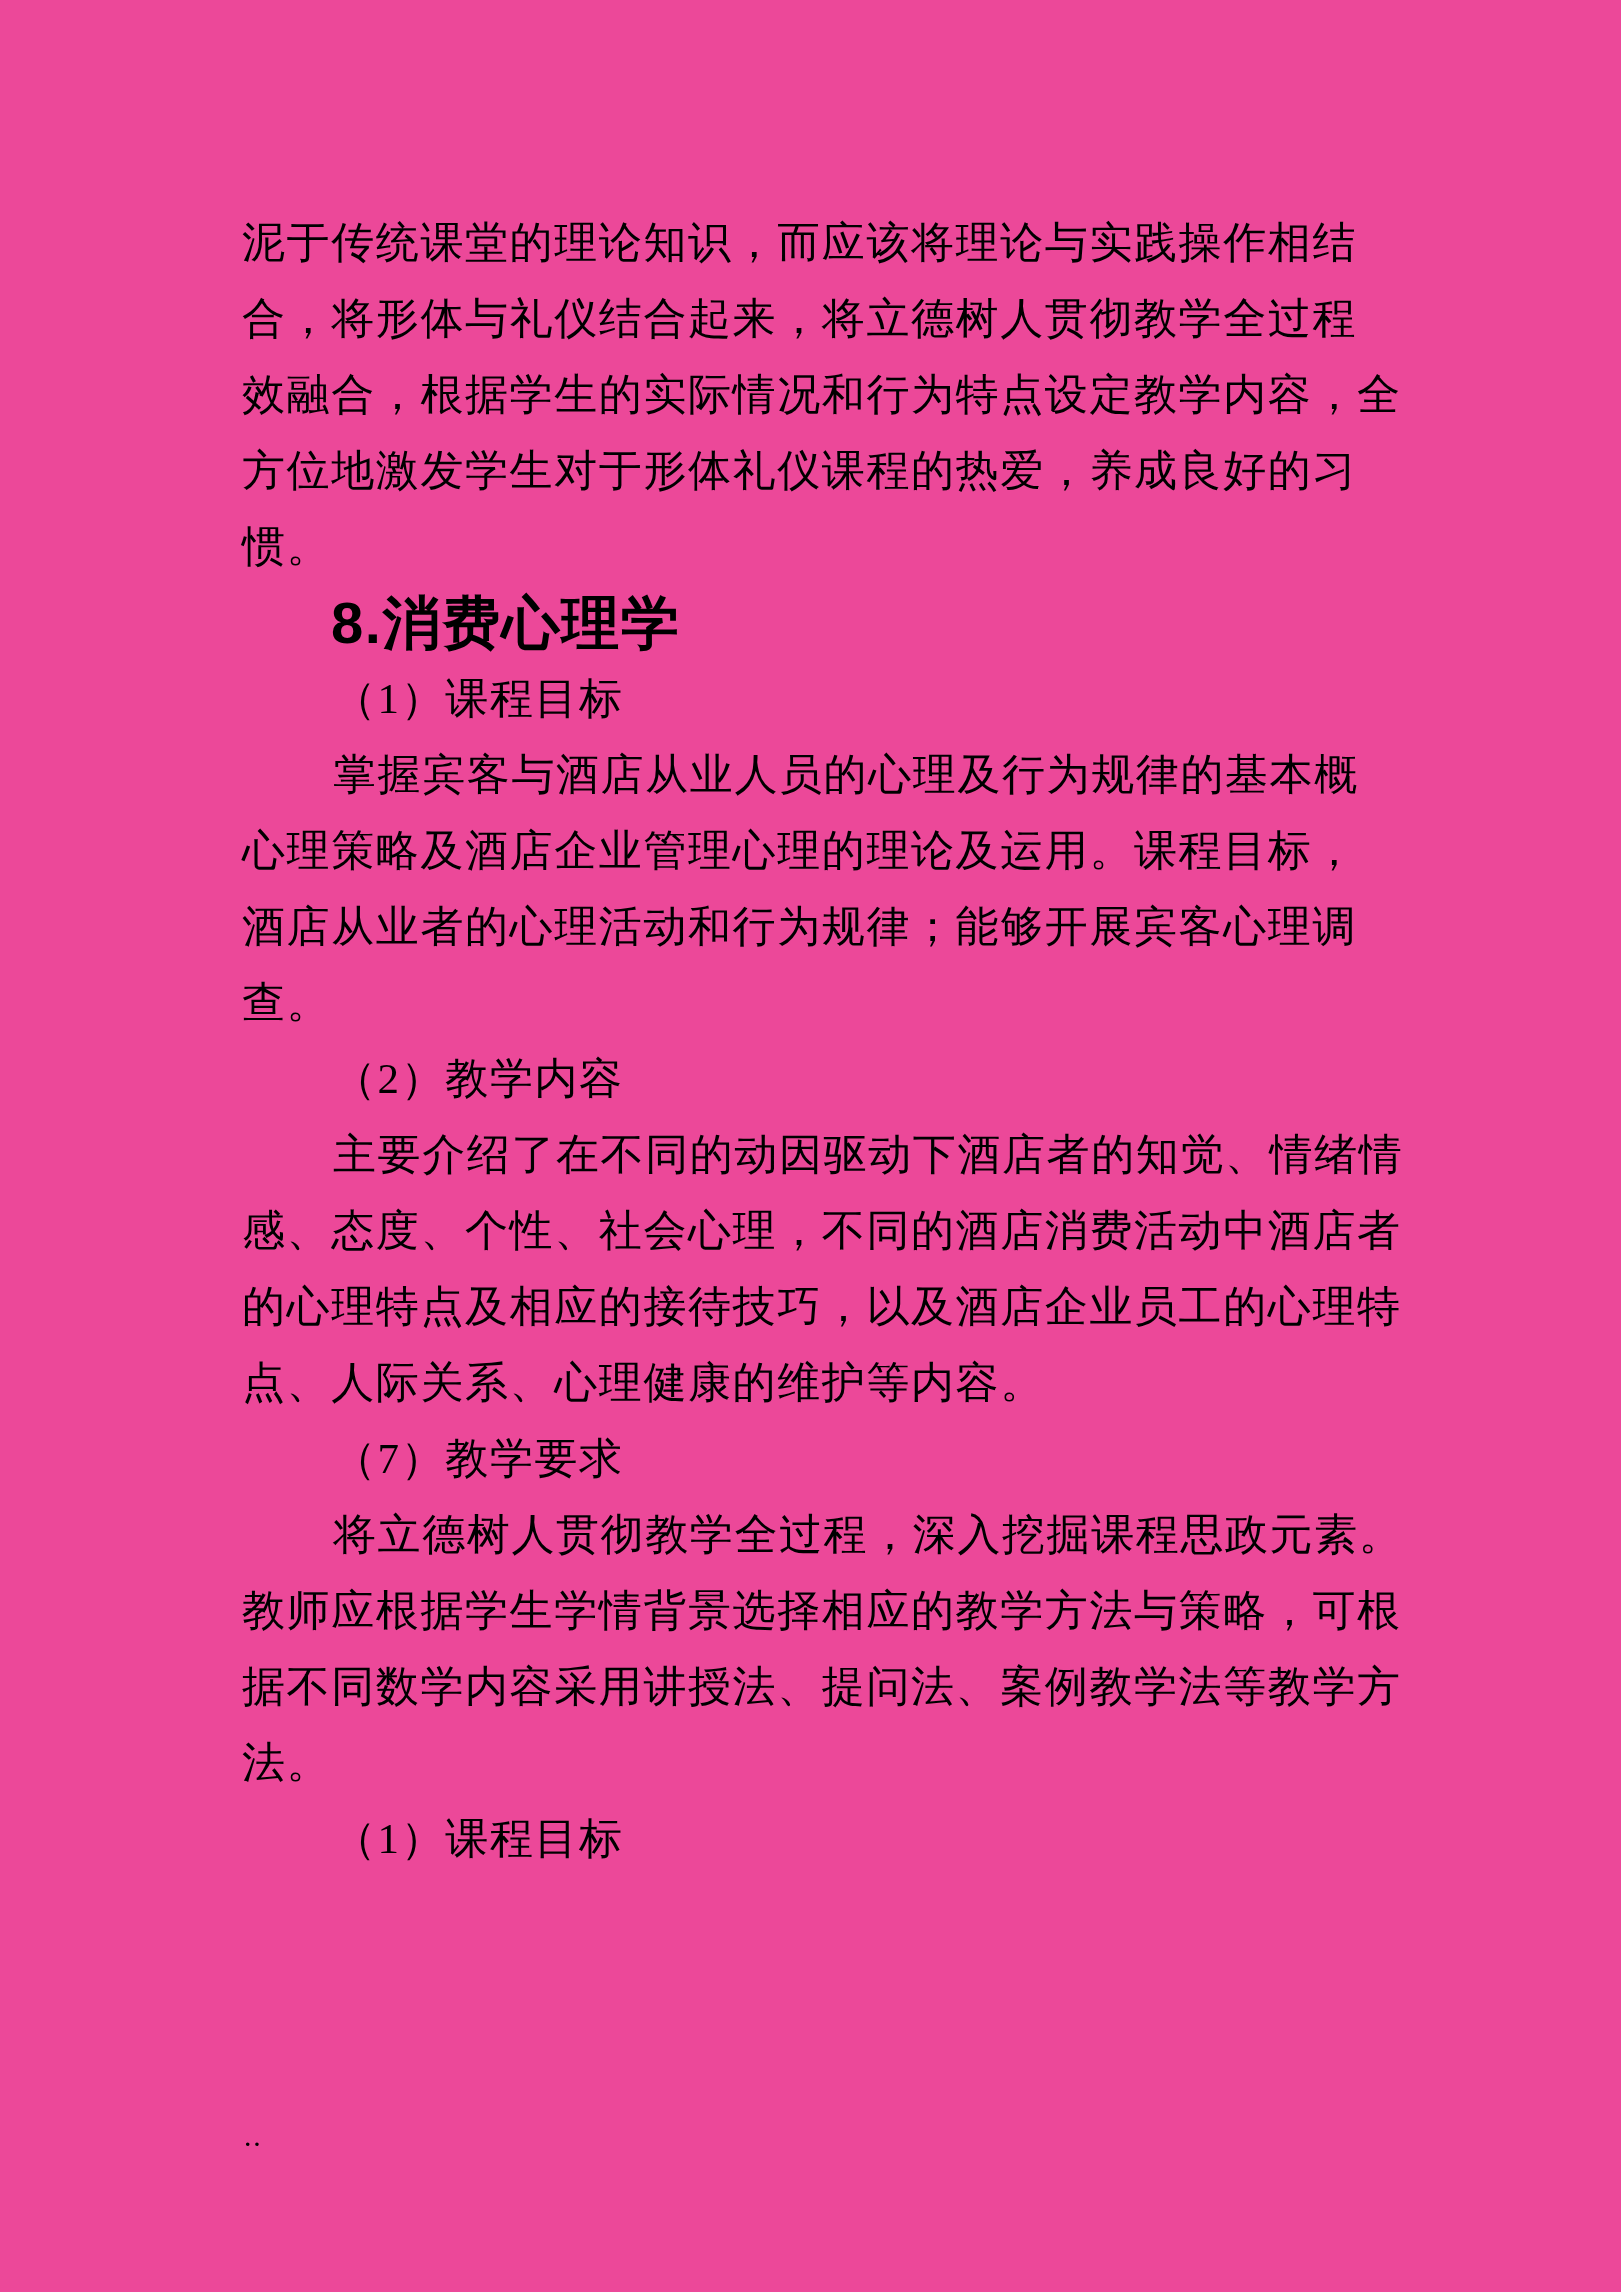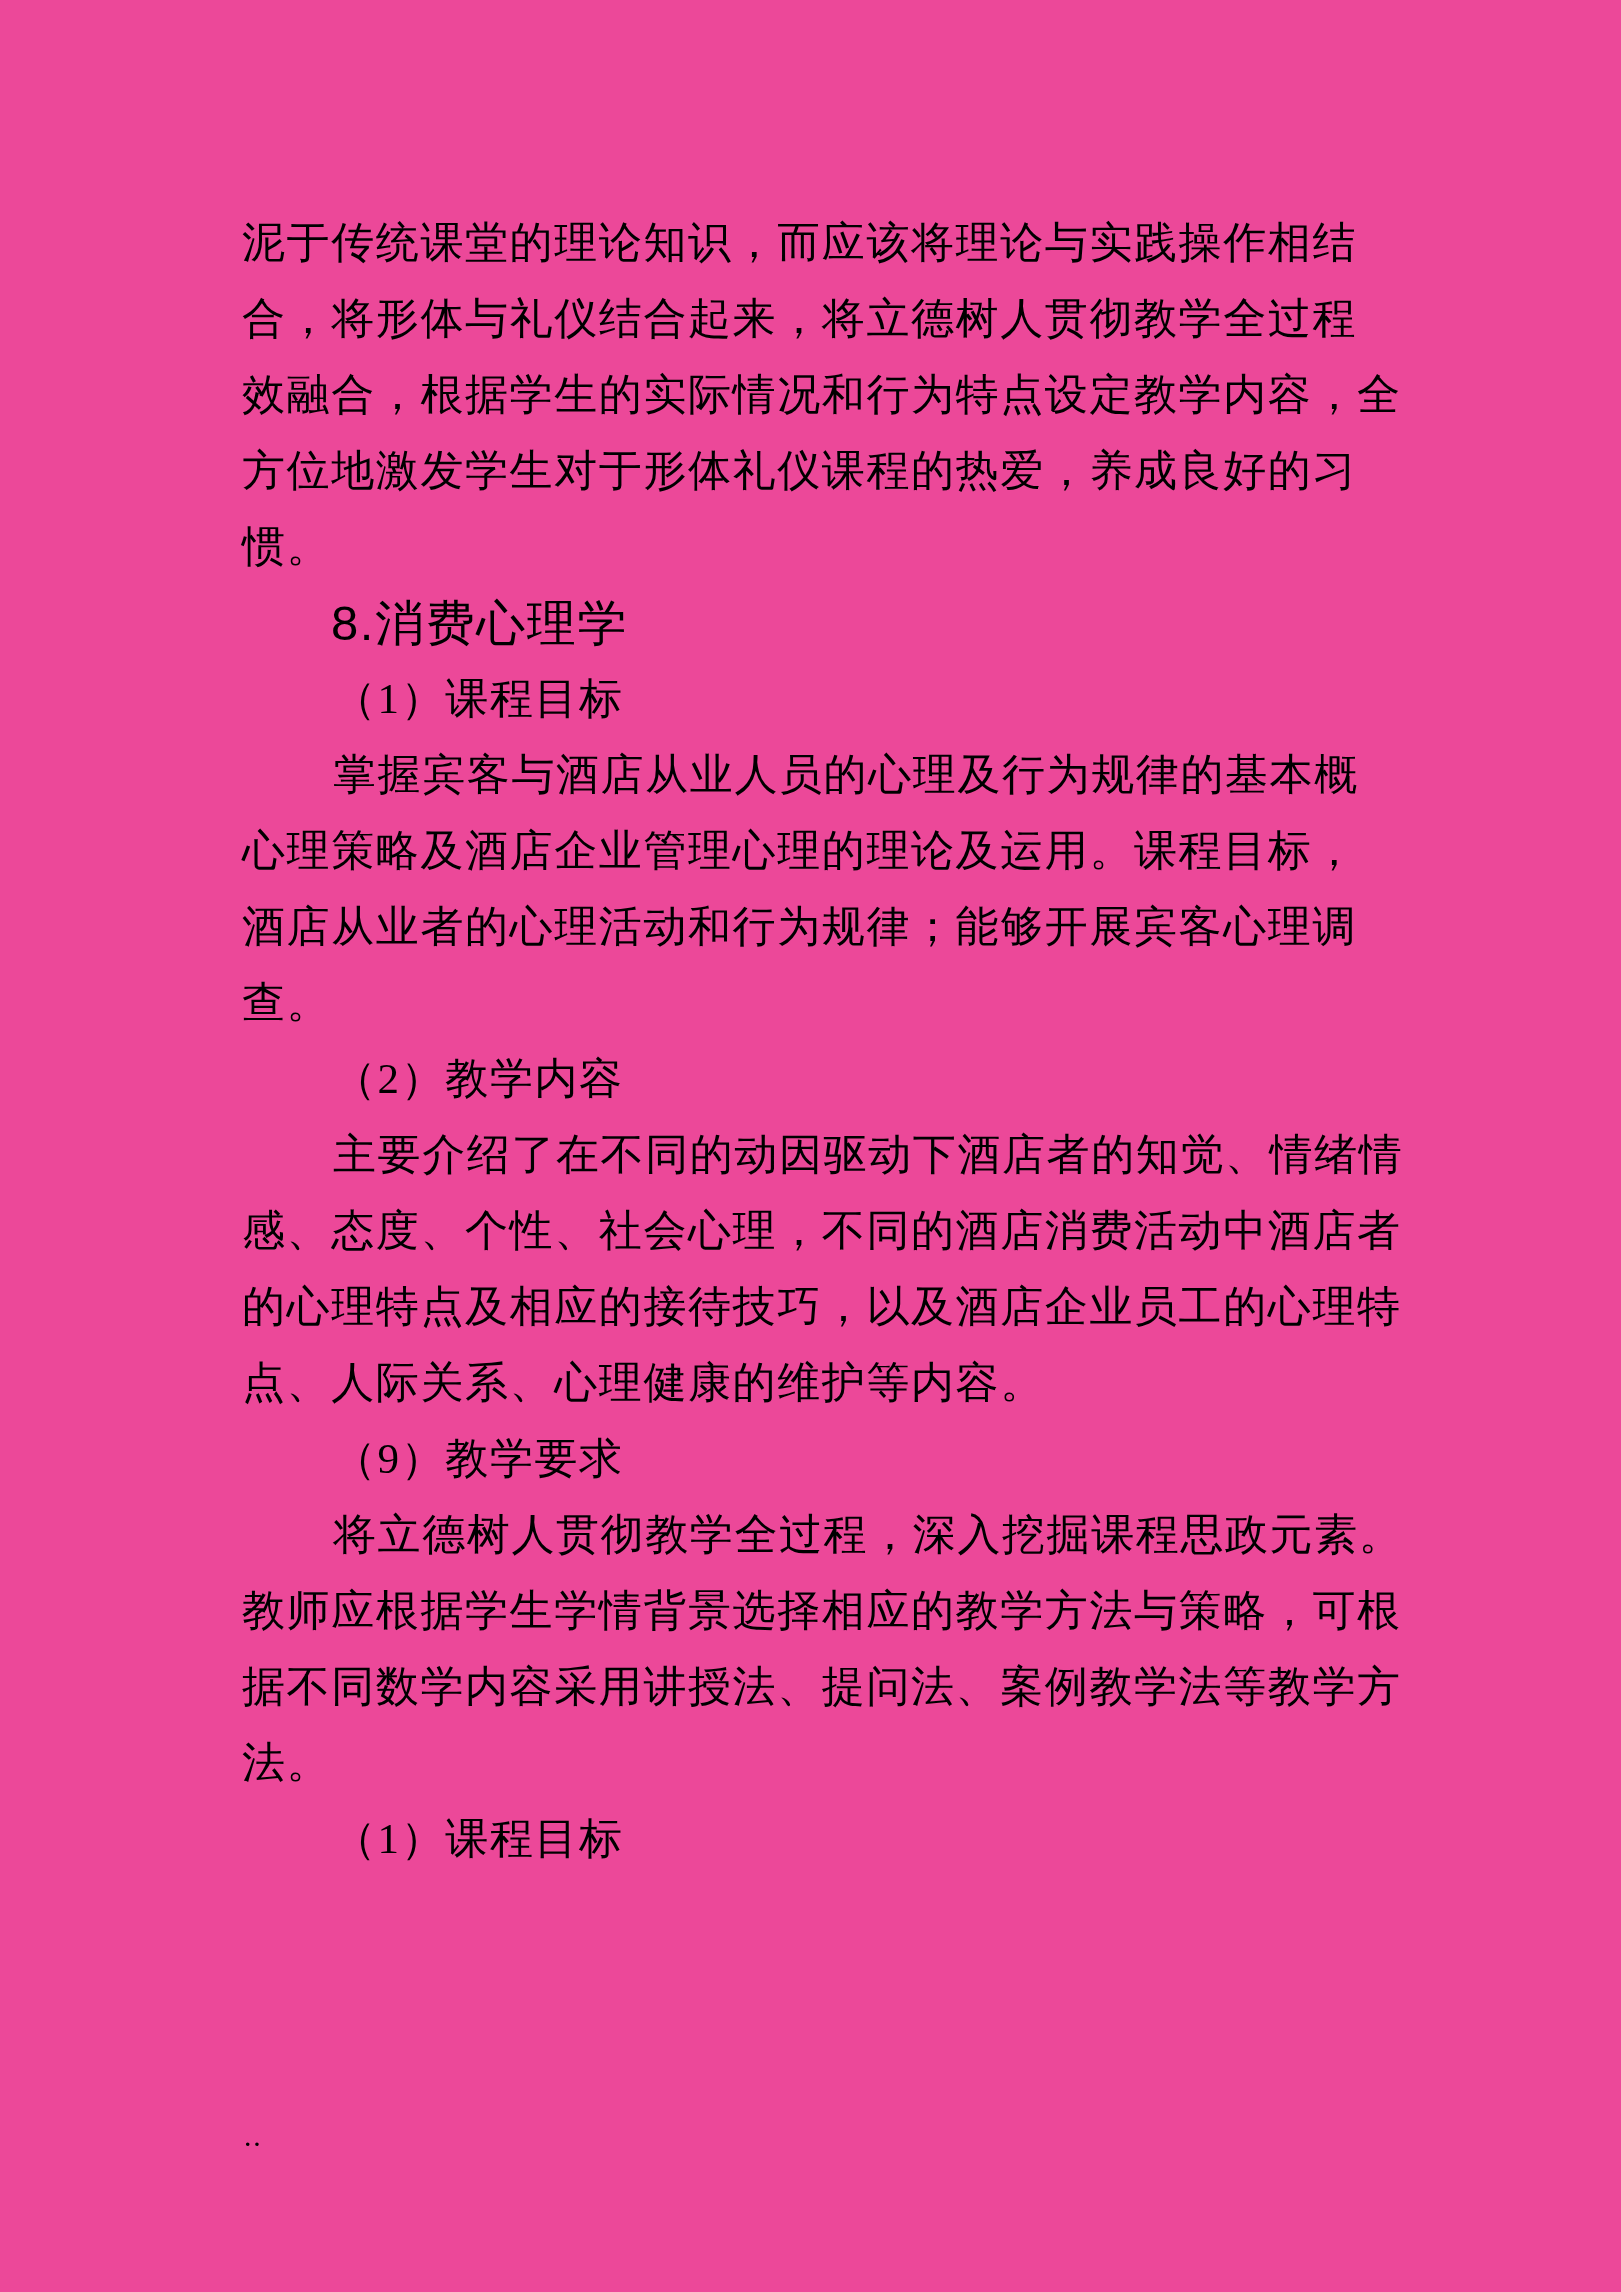--- a/index.html
+++ b/index.html
@@ -28,22 +28,22 @@
     letter-spacing: 1.6px;
     white-space: nowrap;
     color: #000000;
     font-family: "Liberation Serif", "DejaVu Serif", serif;
   }
   .line.indent {
     padding-left: 91px;
   }
   .line.heading {
     padding-left: 89px;
-    font-weight: normal;
-    font-size: 49px;
+    font-weight: bold;
+    font-size: 58px;
     font-family: "Liberation Sans", "DejaVu Sans", sans-serif;
   }
   .footer-mark {
     position: absolute;
     left: 245px;
     top: 2129px;
     font-size: 21.6px;
     font-weight: bold;
     letter-spacing: 3.9px;
     line-height: 21.6px;
@@ -65,21 +65,21 @@
       <div class="line indent">（1）课程目标</div>
       <div class="line indent">掌握宾客与酒店从业人员的心理及行为规律的基本概</div>
       <div class="line body">心理策略及酒店企业管理心理的理论及运用。课程目标，</div>
       <div class="line body">酒店从业者的心理活动和行为规律；能够开展宾客心理调</div>
       <div class="line body">查。</div>
       <div class="line indent">（2）教学内容</div>
       <div class="line indent">主要介绍了在不同的动因驱动下酒店者的知觉、情绪情</div>
       <div class="line body">感、态度、个性、社会心理，不同的酒店消费活动中酒店者</div>
       <div class="line body">的心理特点及相应的接待技巧，以及酒店企业员工的心理特</div>
       <div class="line body">点、人际关系、心理健康的维护等内容。</div>
-      <div class="line indent">（9）教学要求</div>
+      <div class="line indent">（7）教学要求</div>
       <div class="line indent">将立德树人贯彻教学全过程，深入挖掘课程思政元素。</div>
       <div class="line body">教师应根据学生学情背景选择相应的教学方法与策略，可根</div>
       <div class="line body">据不同数学内容采用讲授法、提问法、案例教学法等教学方</div>
       <div class="line body">法。</div>
       <div class="line indent">（1）课程目标</div>
     </div>
   <div class="footer-mark">..</div>
 </div>
 
 

